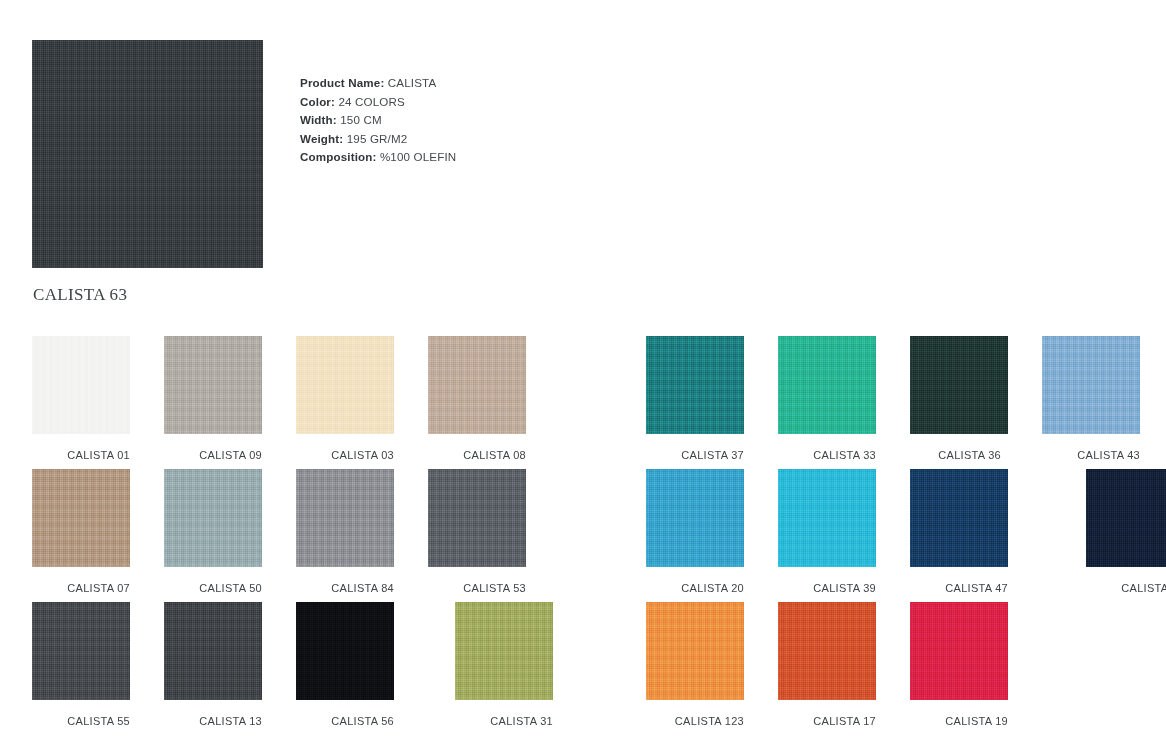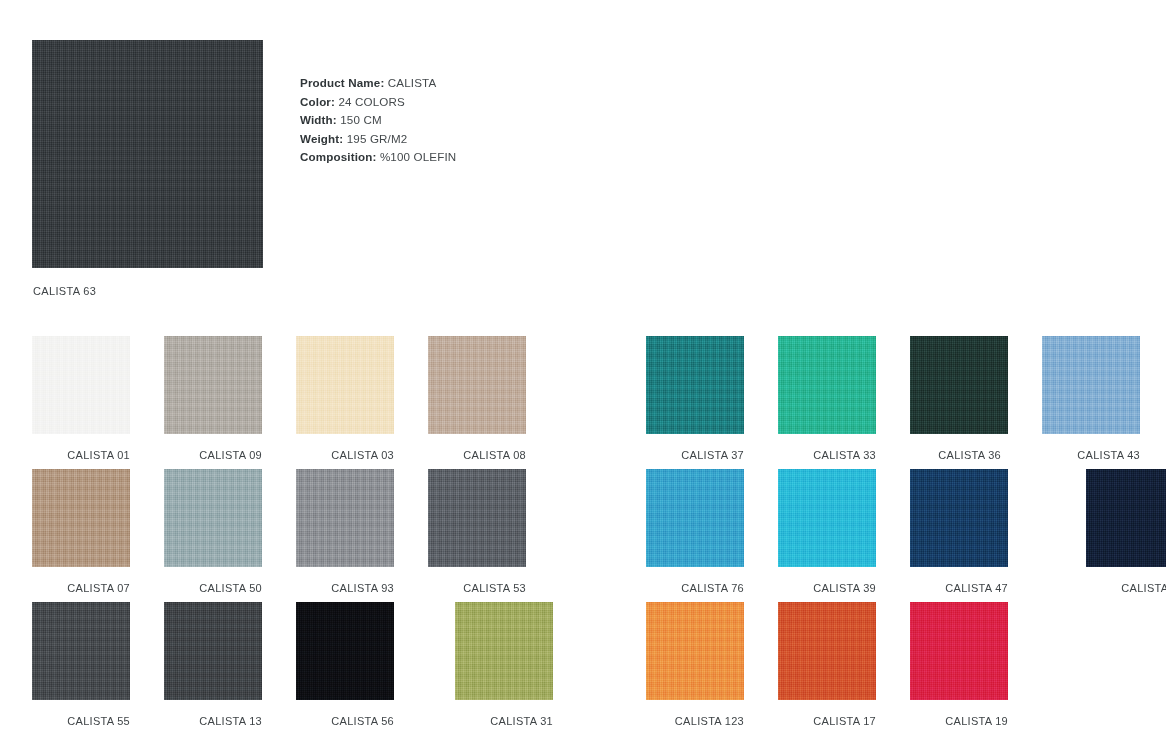--- a/index.html
+++ b/index.html
@@ -27,24 +27,25 @@
     position: absolute;
     left: 0;
     top: 0;
     width: 231px;
     height: 228px;
   }
   #hero-label {
     position: absolute;
     left: 1px;
     top: 245px;
-    font-size: 11px;
+    font-size: 17px;
     color: #3f4447;
     letter-spacing: 0.35px;
     white-space: nowrap;
+    font-family: Liberation Serif, serif;
   }
 
   
   #info {
     position: absolute;
     left: 300px;
     top: 74px;
     width: 430px;
   }
   .info-row {
@@ -171,29 +172,29 @@
       <div class="cell" style="left: 32px; width: 98px;">
         <div class="sw" style="width: 98px; height: 98px; background-image: repeating-linear-gradient(90deg, rgba(255, 255, 255, 0.16) 0px, rgba(255, 255, 255, 0.16) 1px, rgba(0, 0, 0, 0.11) 1px, rgba(0, 0, 0, 0.11) 2px), repeating-linear-gradient(0deg, rgba(255, 255, 255, 0.13) 0px, rgba(255, 255, 255, 0.13) 1px, rgba(0, 0, 0, 0.1) 1px, rgba(0, 0, 0, 0.1) 2px), repeating-linear-gradient(90deg, rgba(255, 255, 255, 0.05) 0px, rgba(255, 255, 255, 0.05) 3px, rgba(0, 0, 0, 0.05) 3px, rgba(0, 0, 0, 0.05) 7px), repeating-linear-gradient(0deg, rgba(255, 255, 255, 0.04) 0px, rgba(255, 255, 255, 0.04) 4px, rgba(0, 0, 0, 0.04) 4px, rgba(0, 0, 0, 0.04) 9px), linear-gradient(rgb(181, 154, 130), rgb(181, 154, 130));"></div>
         <div class="cap">CALISTA 07</div>
       </div>
       <div class="cell" style="left: 164px; width: 98px;">
         <div class="sw" style="width: 98px; height: 98px; background-image: repeating-linear-gradient(90deg, rgba(255, 255, 255, 0.16) 0px, rgba(255, 255, 255, 0.16) 1px, rgba(0, 0, 0, 0.11) 1px, rgba(0, 0, 0, 0.11) 2px), repeating-linear-gradient(0deg, rgba(255, 255, 255, 0.13) 0px, rgba(255, 255, 255, 0.13) 1px, rgba(0, 0, 0, 0.1) 1px, rgba(0, 0, 0, 0.1) 2px), repeating-linear-gradient(90deg, rgba(255, 255, 255, 0.05) 0px, rgba(255, 255, 255, 0.05) 3px, rgba(0, 0, 0, 0.05) 3px, rgba(0, 0, 0, 0.05) 7px), repeating-linear-gradient(0deg, rgba(255, 255, 255, 0.04) 0px, rgba(255, 255, 255, 0.04) 4px, rgba(0, 0, 0, 0.04) 4px, rgba(0, 0, 0, 0.04) 9px), linear-gradient(rgb(154, 174, 178), rgb(154, 174, 178));"></div>
         <div class="cap">CALISTA 50</div>
       </div>
       <div class="cell" style="left: 296px; width: 98px;">
         <div class="sw" style="width: 98px; height: 98px; background-image: repeating-linear-gradient(90deg, rgba(255, 255, 255, 0.16) 0px, rgba(255, 255, 255, 0.16) 1px, rgba(0, 0, 0, 0.11) 1px, rgba(0, 0, 0, 0.11) 2px), repeating-linear-gradient(0deg, rgba(255, 255, 255, 0.13) 0px, rgba(255, 255, 255, 0.13) 1px, rgba(0, 0, 0, 0.1) 1px, rgba(0, 0, 0, 0.1) 2px), repeating-linear-gradient(90deg, rgba(255, 255, 255, 0.05) 0px, rgba(255, 255, 255, 0.05) 3px, rgba(0, 0, 0, 0.05) 3px, rgba(0, 0, 0, 0.05) 7px), repeating-linear-gradient(0deg, rgba(255, 255, 255, 0.04) 0px, rgba(255, 255, 255, 0.04) 4px, rgba(0, 0, 0, 0.04) 4px, rgba(0, 0, 0, 0.04) 9px), linear-gradient(rgb(143, 146, 151), rgb(143, 146, 151));"></div>
-        <div class="cap">CALISTA 93</div>
+        <div class="cap">CALISTA 84</div>
       </div>
       <div class="cell" style="left: 428px; width: 98px;">
         <div class="sw" style="width: 98px; height: 98px; background-image: repeating-linear-gradient(90deg, rgba(255, 255, 255, 0.16) 0px, rgba(255, 255, 255, 0.16) 1px, rgba(0, 0, 0, 0.11) 1px, rgba(0, 0, 0, 0.11) 2px), repeating-linear-gradient(0deg, rgba(255, 255, 255, 0.13) 0px, rgba(255, 255, 255, 0.13) 1px, rgba(0, 0, 0, 0.1) 1px, rgba(0, 0, 0, 0.1) 2px), repeating-linear-gradient(90deg, rgba(255, 255, 255, 0.05) 0px, rgba(255, 255, 255, 0.05) 3px, rgba(0, 0, 0, 0.05) 3px, rgba(0, 0, 0, 0.05) 7px), repeating-linear-gradient(0deg, rgba(255, 255, 255, 0.04) 0px, rgba(255, 255, 255, 0.04) 4px, rgba(0, 0, 0, 0.04) 4px, rgba(0, 0, 0, 0.04) 9px), linear-gradient(rgb(91, 96, 103), rgb(91, 96, 103));"></div>
         <div class="cap">CALISTA 53</div>
       </div>
       <div class="cell" style="left: 646px; width: 98px;">
         <div class="sw" style="width: 98px; height: 98px; background-image: repeating-linear-gradient(90deg, rgba(255, 255, 255, 0.16) 0px, rgba(255, 255, 255, 0.16) 1px, rgba(0, 0, 0, 0.11) 1px, rgba(0, 0, 0, 0.11) 2px), repeating-linear-gradient(0deg, rgba(255, 255, 255, 0.13) 0px, rgba(255, 255, 255, 0.13) 1px, rgba(0, 0, 0, 0.1) 1px, rgba(0, 0, 0, 0.1) 2px), repeating-linear-gradient(90deg, rgba(255, 255, 255, 0.05) 0px, rgba(255, 255, 255, 0.05) 3px, rgba(0, 0, 0, 0.05) 3px, rgba(0, 0, 0, 0.05) 7px), repeating-linear-gradient(0deg, rgba(255, 255, 255, 0.04) 0px, rgba(255, 255, 255, 0.04) 4px, rgba(0, 0, 0, 0.04) 4px, rgba(0, 0, 0, 0.04) 9px), linear-gradient(rgb(53, 165, 205), rgb(53, 165, 205));"></div>
-        <div class="cap">CALISTA 76</div>
+        <div class="cap">CALISTA 20</div>
       </div>
       <div class="cell" style="left: 778px; width: 98px;">
         <div class="sw" style="width: 98px; height: 98px; background-image: repeating-linear-gradient(90deg, rgba(255, 255, 255, 0.16) 0px, rgba(255, 255, 255, 0.16) 1px, rgba(0, 0, 0, 0.11) 1px, rgba(0, 0, 0, 0.11) 2px), repeating-linear-gradient(0deg, rgba(255, 255, 255, 0.13) 0px, rgba(255, 255, 255, 0.13) 1px, rgba(0, 0, 0, 0.1) 1px, rgba(0, 0, 0, 0.1) 2px), repeating-linear-gradient(90deg, rgba(255, 255, 255, 0.05) 0px, rgba(255, 255, 255, 0.05) 3px, rgba(0, 0, 0, 0.05) 3px, rgba(0, 0, 0, 0.05) 7px), repeating-linear-gradient(0deg, rgba(255, 255, 255, 0.04) 0px, rgba(255, 255, 255, 0.04) 4px, rgba(0, 0, 0, 0.04) 4px, rgba(0, 0, 0, 0.04) 9px), linear-gradient(rgb(39, 188, 217), rgb(39, 188, 217));"></div>
         <div class="cap">CALISTA 39</div>
       </div>
       <div class="cell" style="left: 910px; width: 98px;">
         <div class="sw" style="width: 98px; height: 98px; background-image: repeating-linear-gradient(90deg, rgba(255, 255, 255, 0.16) 0px, rgba(255, 255, 255, 0.16) 1px, rgba(0, 0, 0, 0.11) 1px, rgba(0, 0, 0, 0.11) 2px), repeating-linear-gradient(0deg, rgba(255, 255, 255, 0.13) 0px, rgba(255, 255, 255, 0.13) 1px, rgba(0, 0, 0, 0.1) 1px, rgba(0, 0, 0, 0.1) 2px), repeating-linear-gradient(90deg, rgba(255, 255, 255, 0.05) 0px, rgba(255, 255, 255, 0.05) 3px, rgba(0, 0, 0, 0.05) 3px, rgba(0, 0, 0, 0.05) 7px), repeating-linear-gradient(0deg, rgba(255, 255, 255, 0.04) 0px, rgba(255, 255, 255, 0.04) 4px, rgba(0, 0, 0, 0.04) 4px, rgba(0, 0, 0, 0.04) 9px), linear-gradient(rgb(20, 58, 100), rgb(20, 58, 100));"></div>
         <div class="cap">CALISTA 47</div>
       </div>
       <div class="cell" style="left: 1042px; width: 98px; padding-left: 44px;">

